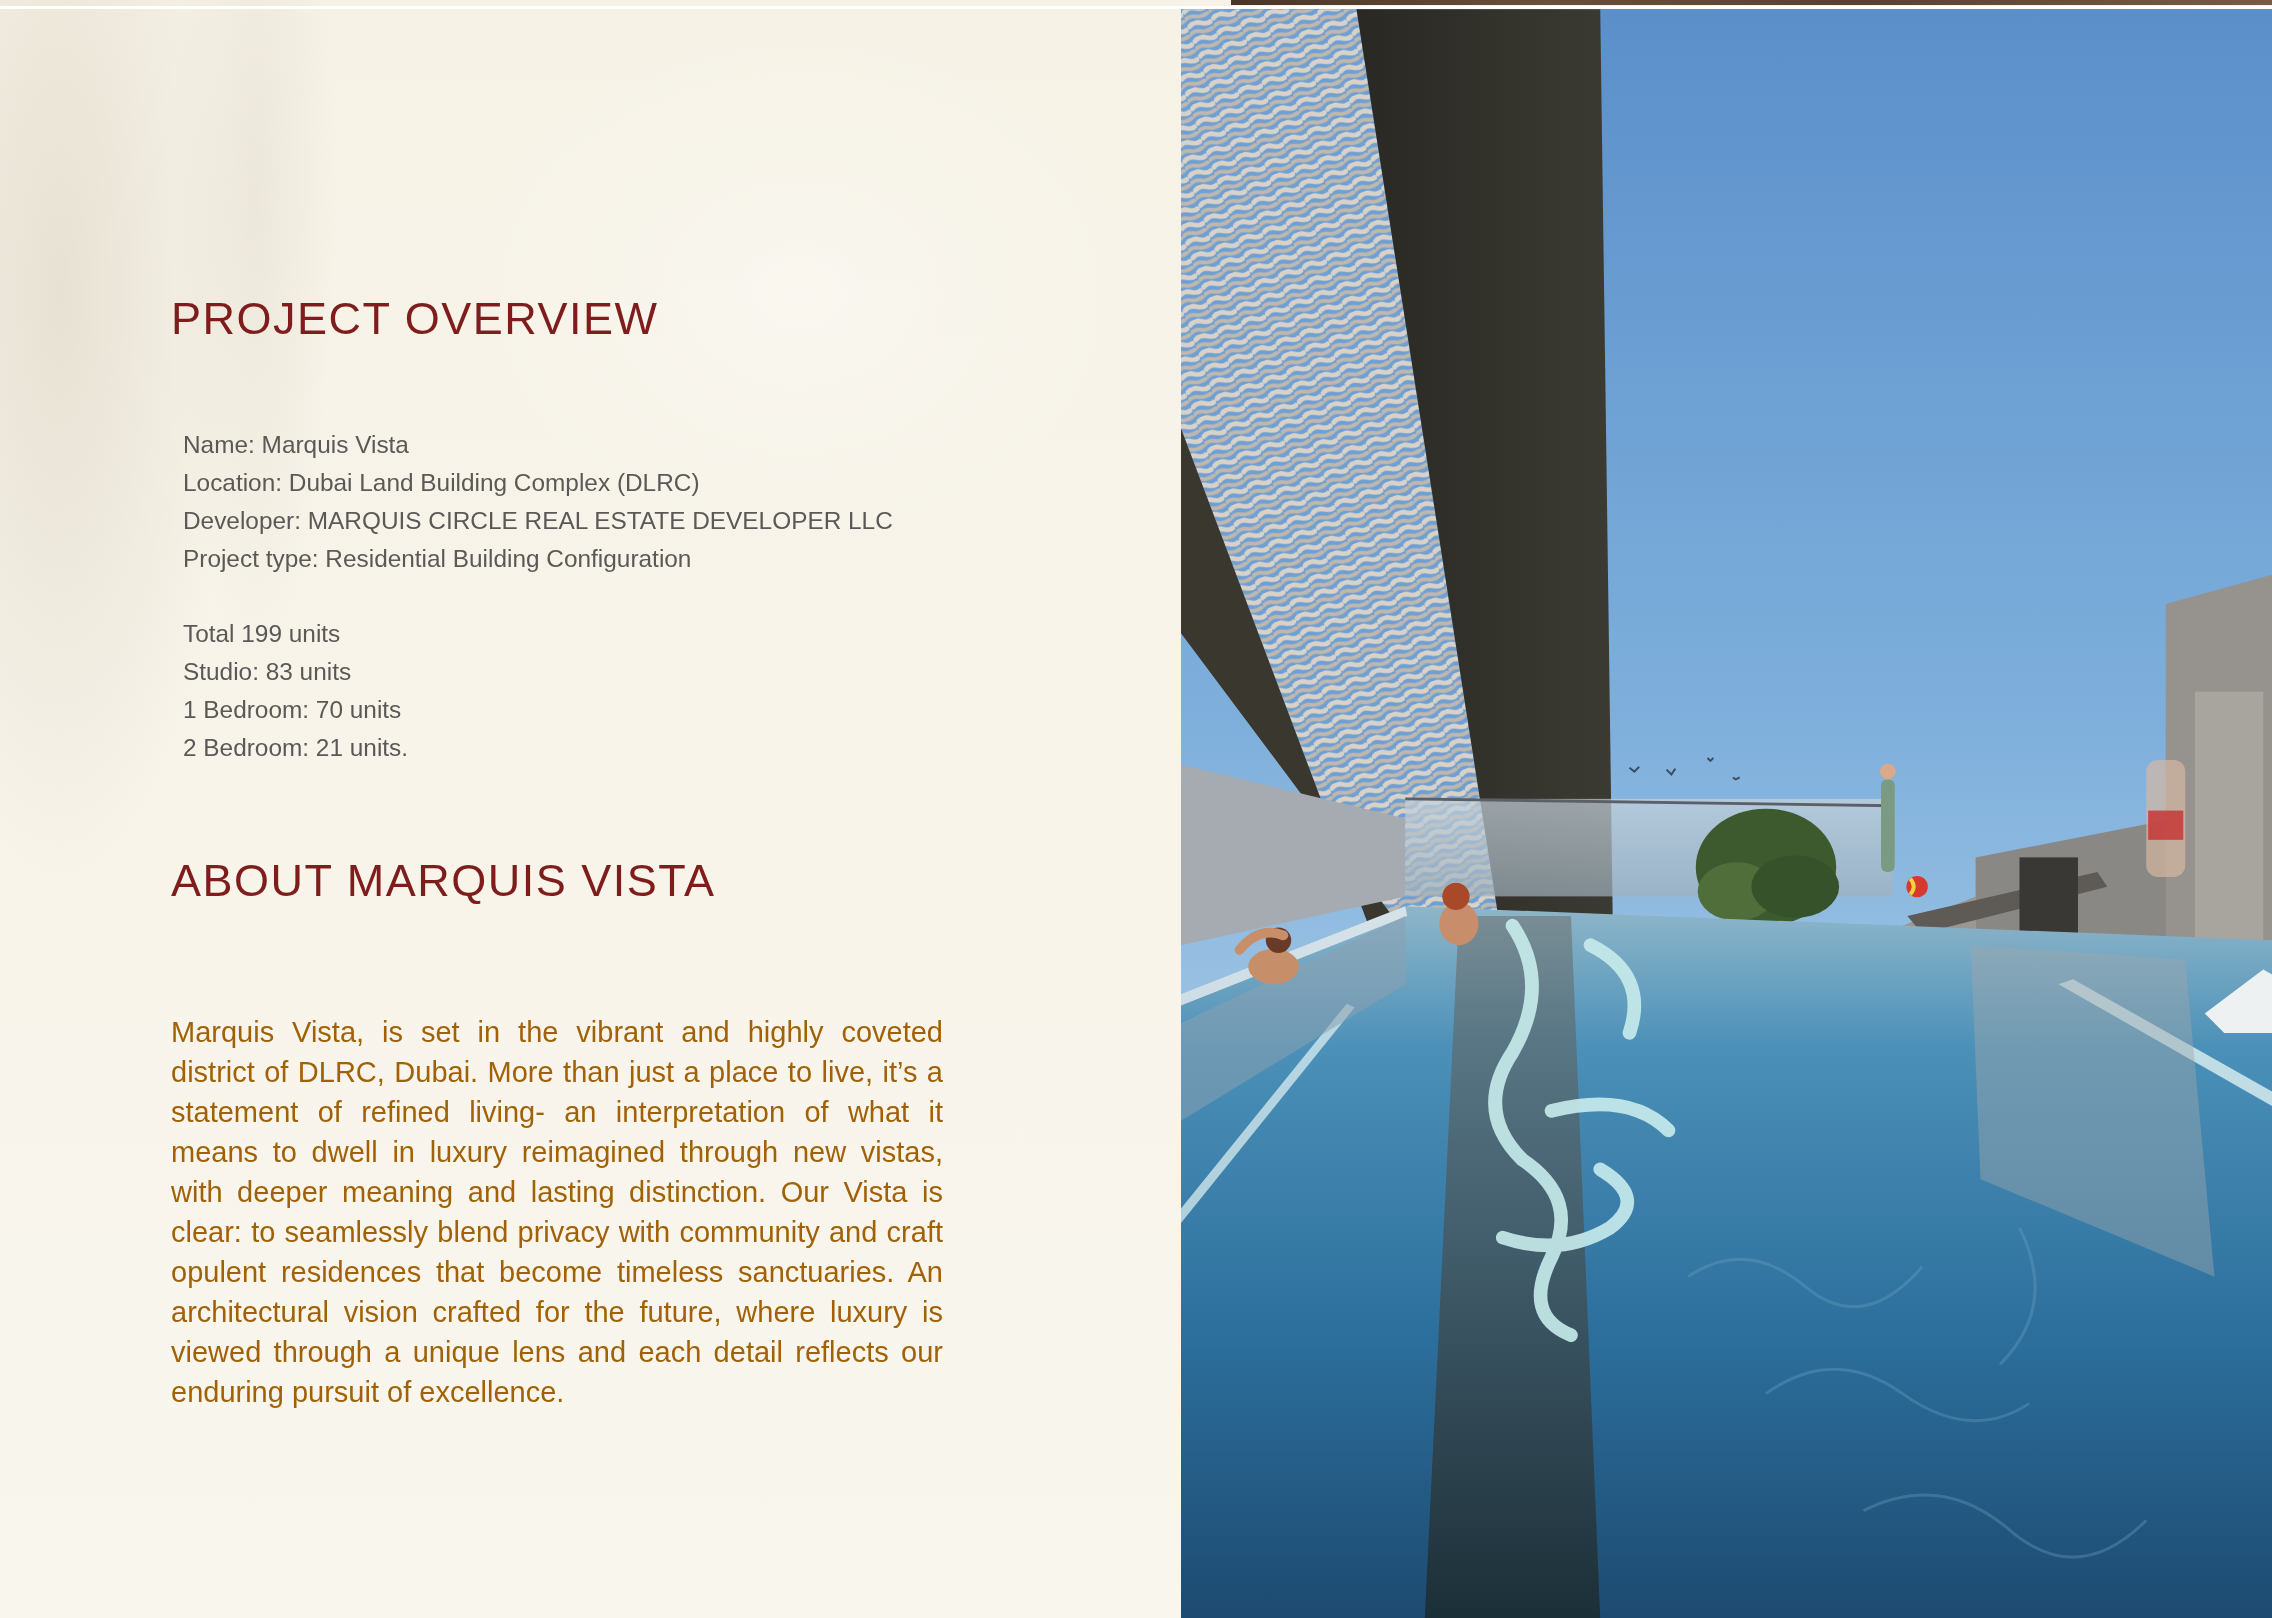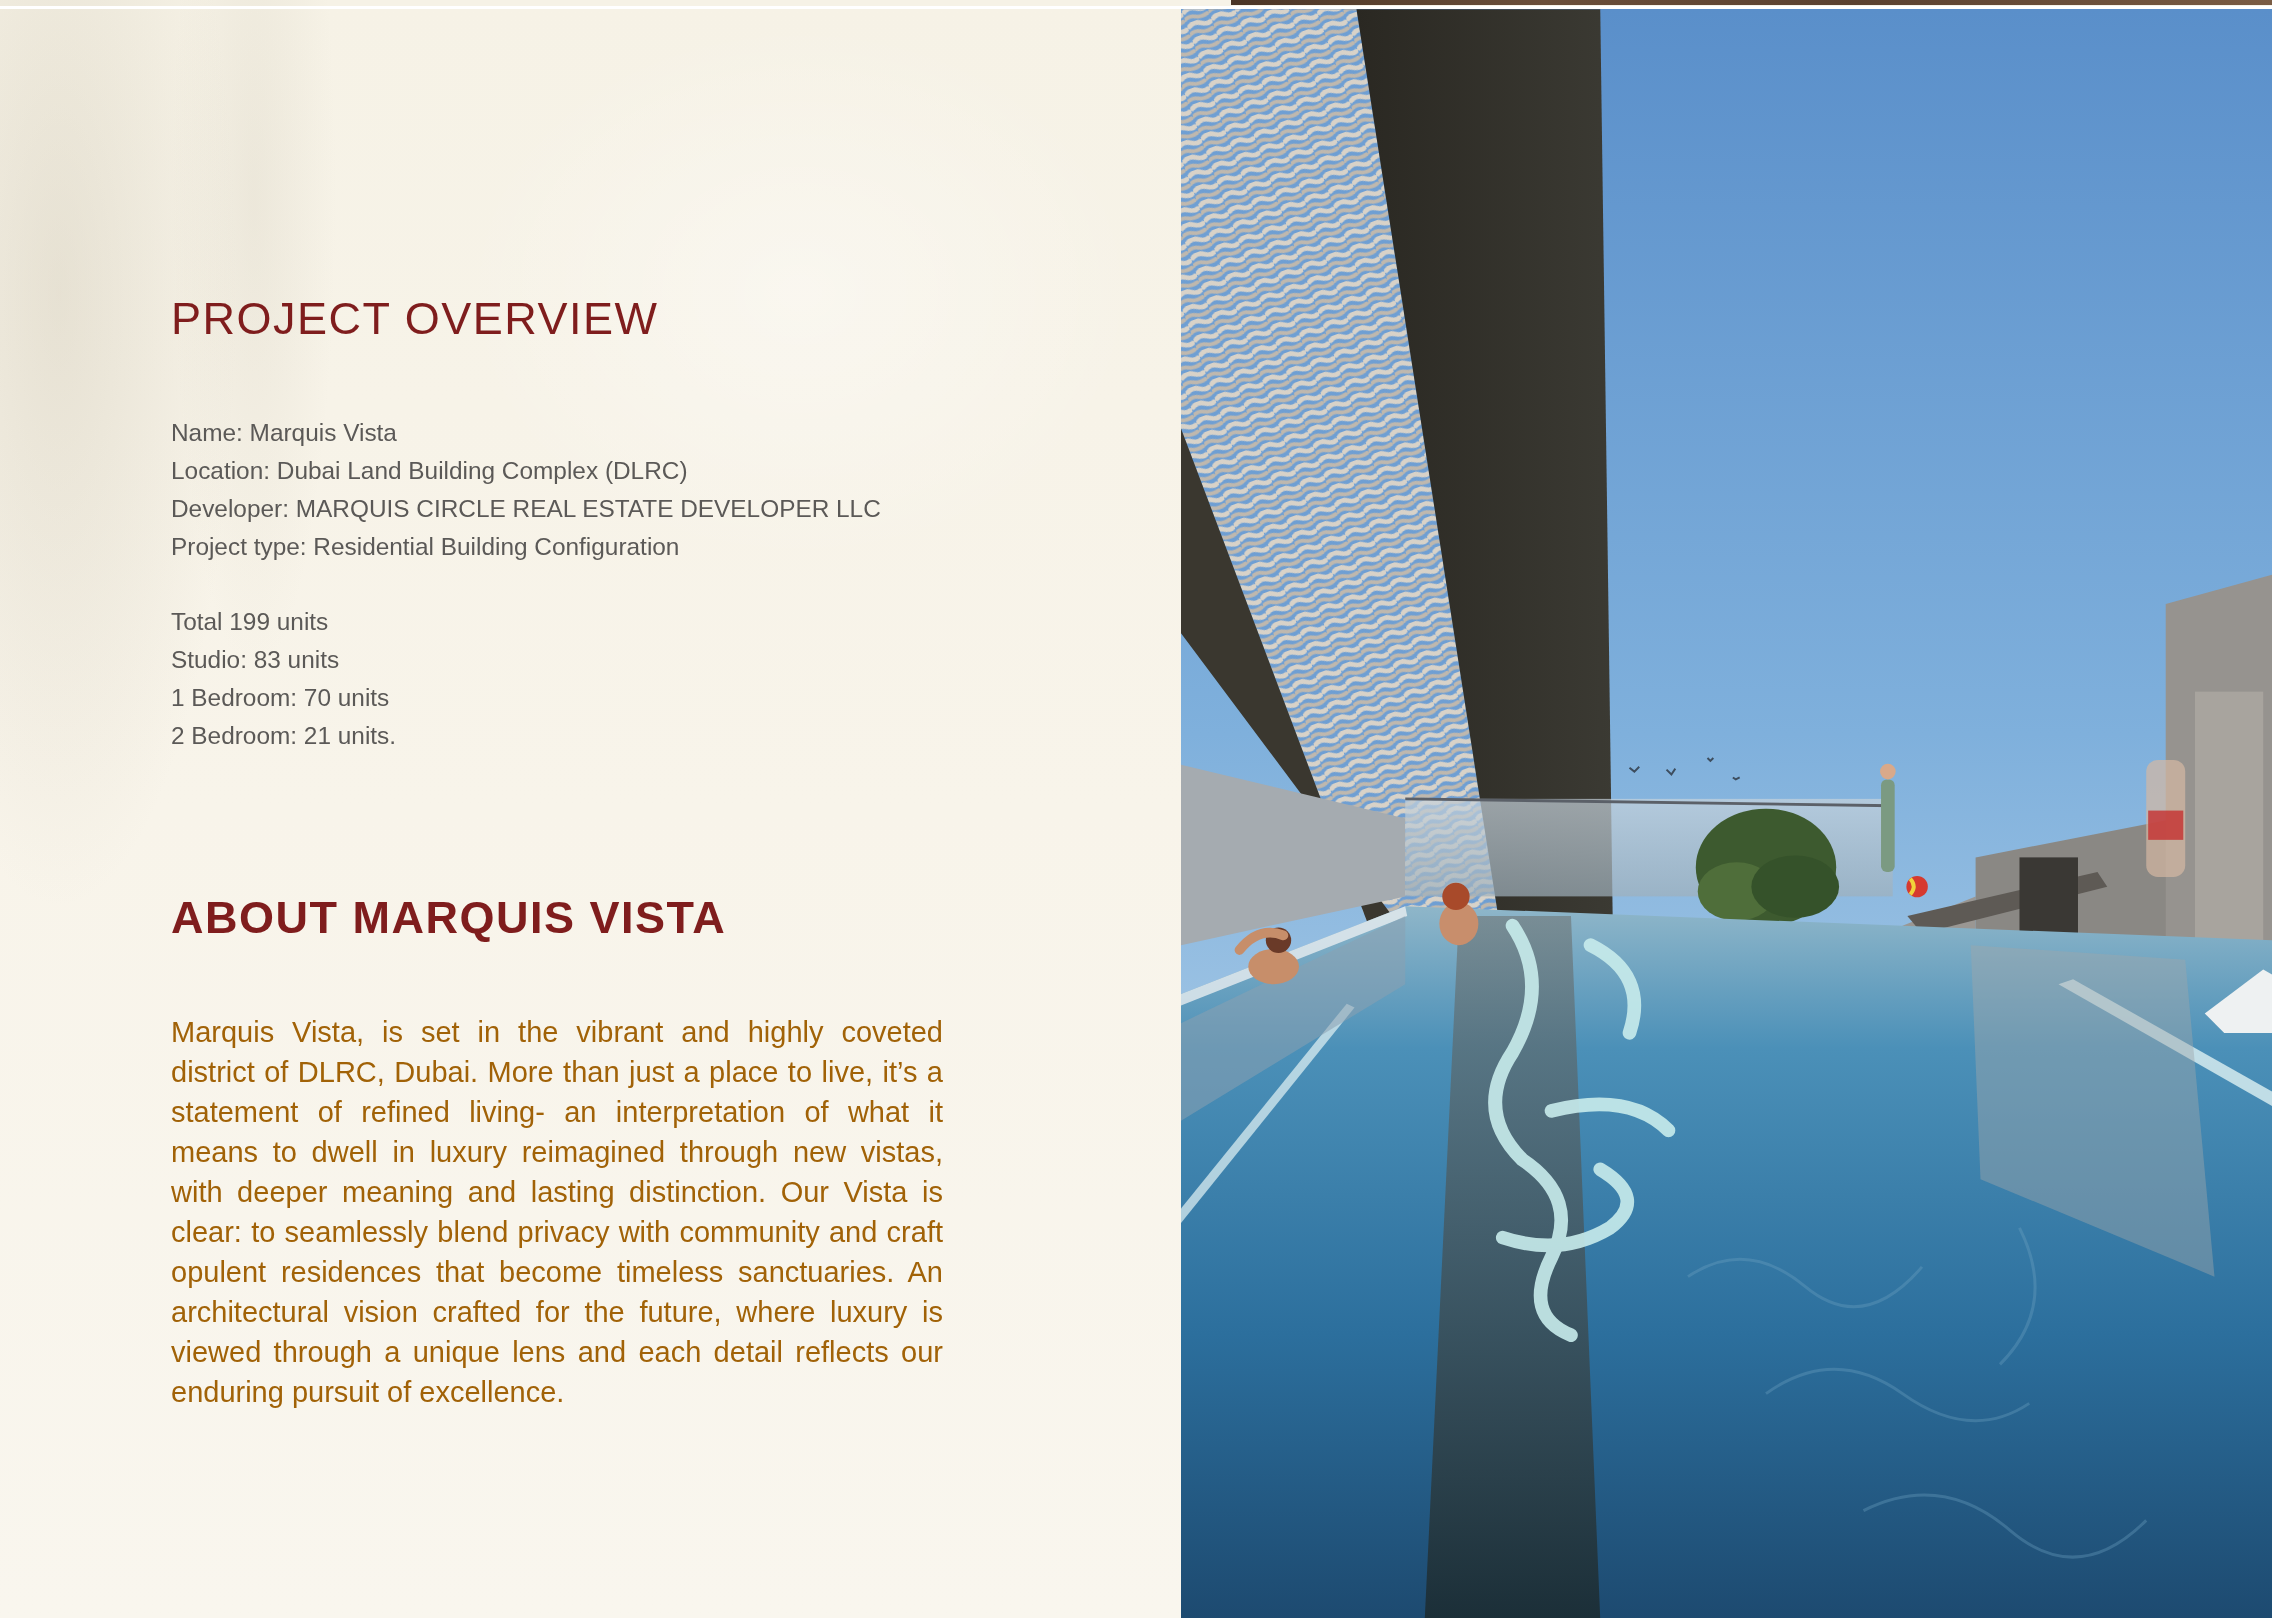--- a/index.html
+++ b/index.html
@@ -20,22 +20,22 @@
   .top-wood {
     position: absolute; left: 1231px; top: 0; width: 1042px; height: 4.9px;
     background: linear-gradient(90deg, #4a3526, #6b4f3a 30%, #5a4130 60%, #7a5c44);
   }
   .heading {
     position: absolute; left: 171px; margin: 0;
     color: #7f1d1d; font-family: "Liberation Sans", sans-serif;
     font-weight: normal; font-size: 45px; letter-spacing: 1.5px; line-height: 1;
   }
   #h-overview { top: 296px; }
-  #h-about { top: 895px; font-weight: bold; }
-  .info-list { position: absolute; left: 171px; margin: 0; padding: 0; list-style: none; }
+  #h-about { top: 858px; }
+  .info-list { position: absolute; left: 171px; margin: 12px; padding: 0; list-style: none; }
   .info-list li {
     font-family: "Liberation Sans", sans-serif; font-size: 24.4px; line-height: 38px;
     color: #5b5957; white-space: nowrap;
   }
   #details-list { top: 414px; }
   #units-list { top: 603px; }
   .about-para {
     position: absolute; left: 171px; top: 1012px; width: 772px; margin: 0;
     font-family: "Liberation Sans", sans-serif; font-size: 29px; line-height: 40px;
     color: #a16207; text-align: justify; text-align-last: left;

